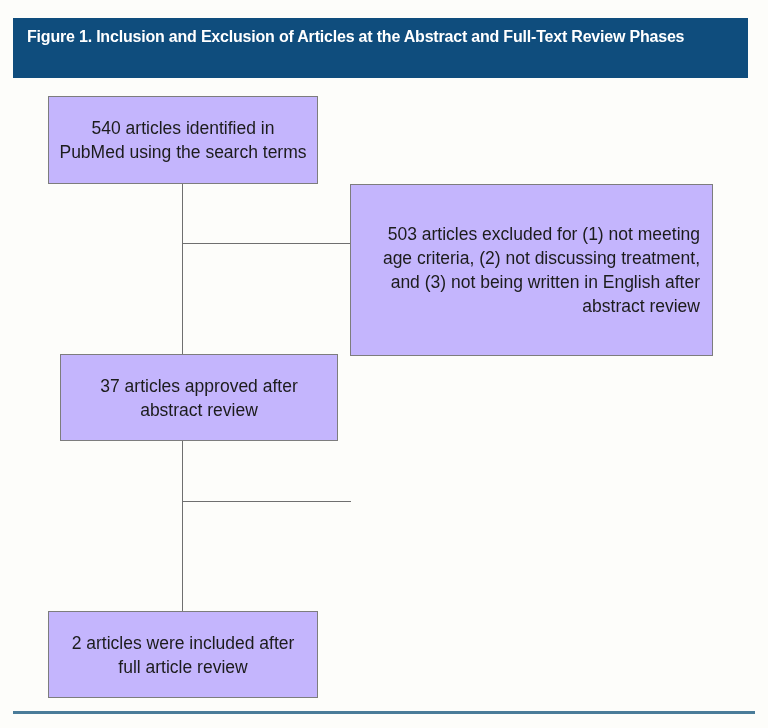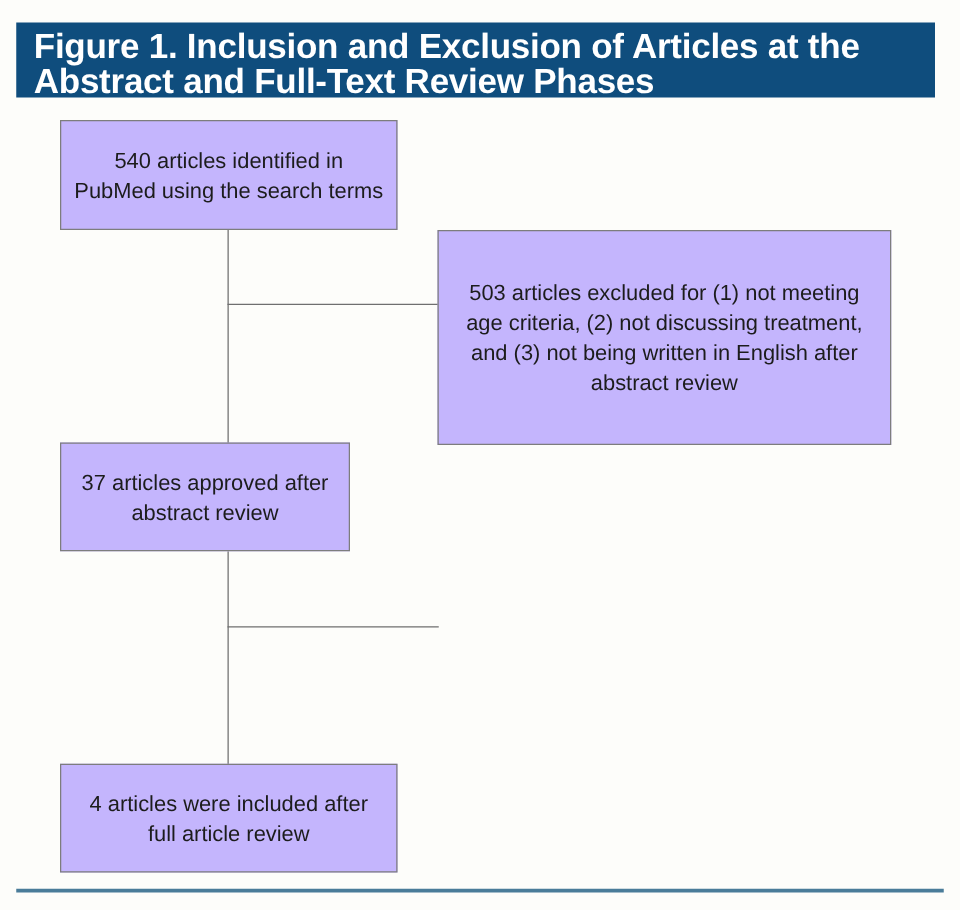--- a/index.html
+++ b/index.html
@@ -27,21 +27,21 @@
     left: 13px;
     top: 18px;
     width: 735px;
     height: 60px;
     background: #0f4d7d;
     box-sizing: border-box;
     padding: 5px 14px 0 14px;
   }
   .title-text {
     color: #ffffff;
-    font-size: 28px;
+    font-size: 16px;
     font-weight: bold;
     line-height: 28px;
     letter-spacing: -0.2px;
     white-space: pre-line;
   }
 
   
   .flow-box {
     position: absolute;
     box-sizing: border-box;
@@ -56,28 +56,28 @@
     font-size: 17.5px;
     line-height: 24px;
     text-align: center;
     padding: 0 10px;
     white-space: pre-line;
   }
   .flow-box.left-box .box-text {
     text-align: center;
   }
   .flow-box.right-box .box-text {
-    text-align: center;
+    text-align: right;
     padding: 0 12px;
   }
 
   
   #box-identified { left: 48px;  top: 96px;  width: 270px; height: 88px; }
   #box-excluded-abstract { left: 350px; top: 184px; width: 363px; height: 172px; }
-  #box-approved  { left: 48px;  top: 354px; width: 232px; height: 87px; justify-content: flex-end; }
+  #box-approved  { left: 60px;  top: 354px; width: 278px; height: 87px; justify-content: flex-end; }
   #box-excluded-fulltext { left: 350px; top: 441px; width: 363px; height: 170px; }
   #box-included  { left: 48px;  top: 611px; width: 270px; height: 87px; }
 
   
   .connector {
     position: absolute;
     background: #6f6f6f;
   }
   .connector.v { width: 1px; }
   .connector.h { height: 1px; }
@@ -122,18 +122,18 @@
   <div class="flow-box right-box" id="box-excluded-abstract">
     <span class="box-text">503 articles excluded for (1) not meeting age criteria, (2) not discussing treatment, and (3) not being written in English after abstract review</span>
   </div>
 
   <div class="flow-box left-box" id="box-approved">
     <span class="box-text">37 articles approved after abstract review</span>
   </div>
 
 
   <div class="flow-box left-box" id="box-included">
-    <span class="box-text">4 articles were included after full article review</span>
+    <span class="box-text">2 articles were included after full article review</span>
   </div>
 
   <div class="bottom-rule"></div>
 
 </div>
 
 </body></html>

